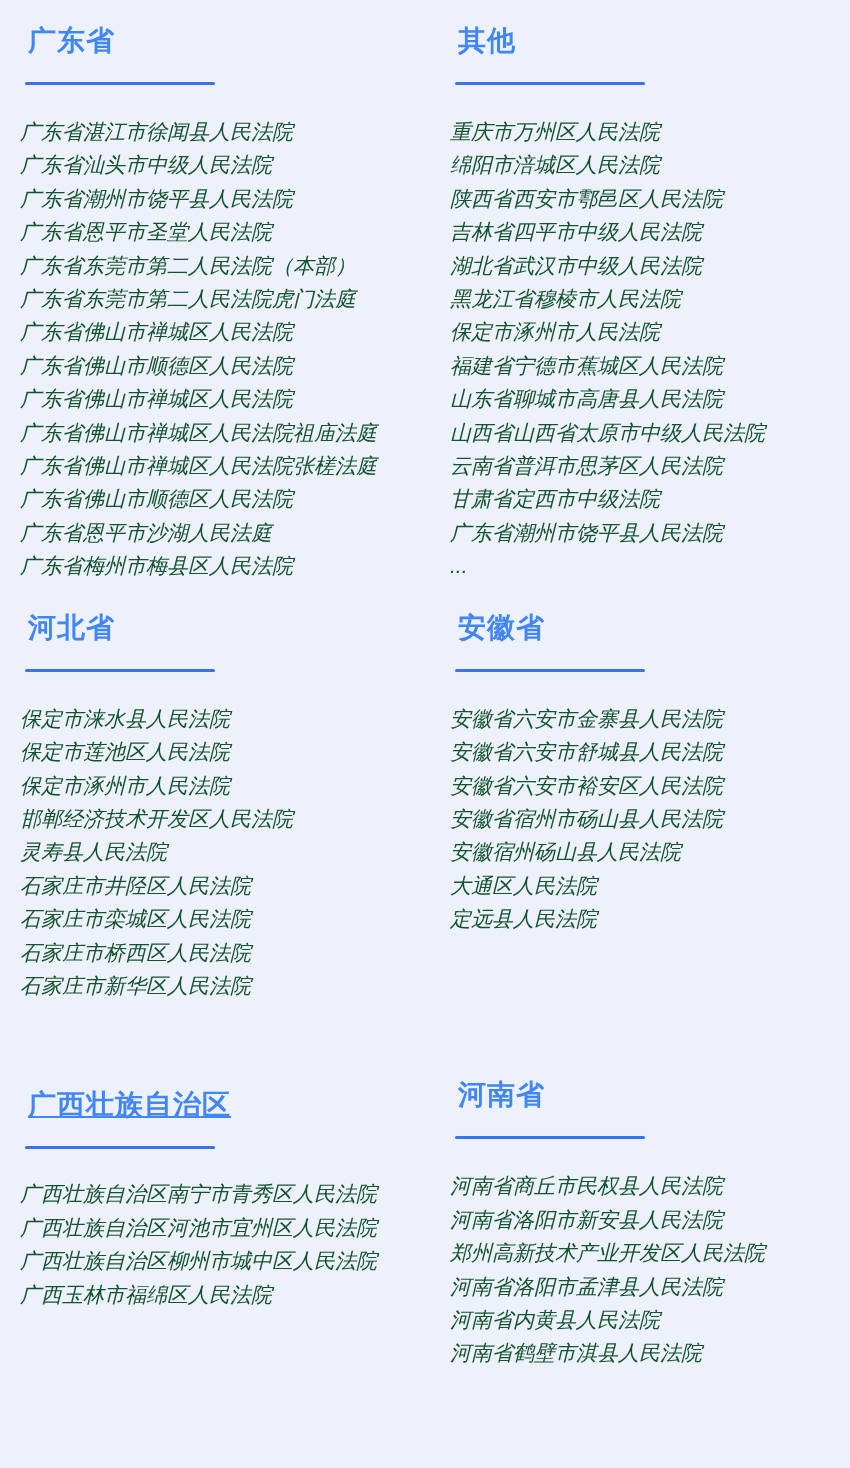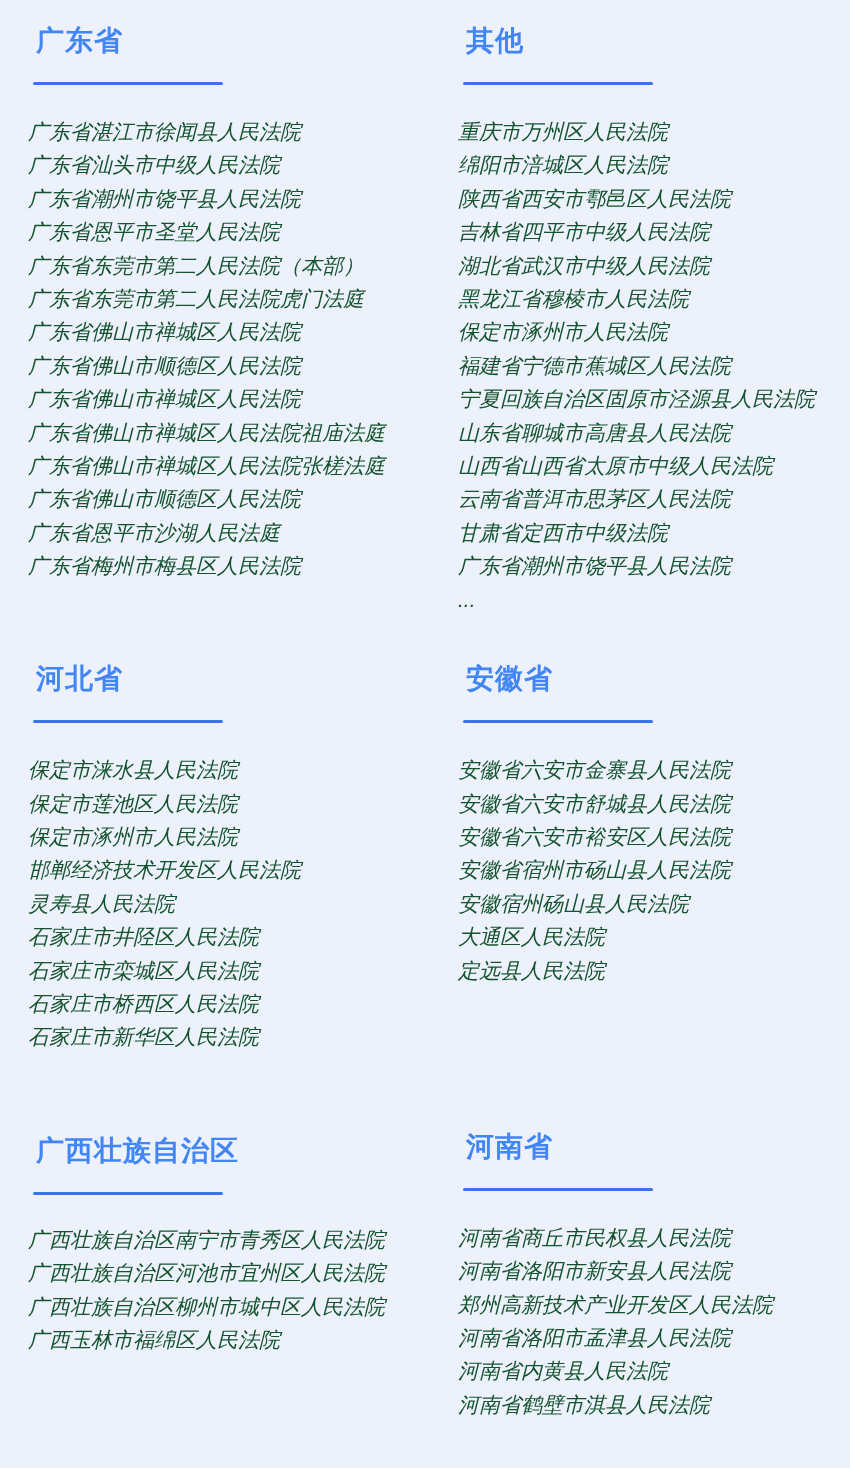--- a/index.html
+++ b/index.html
@@ -9,32 +9,32 @@
   body {
     font-family: "Liberation Sans", "DejaVu Sans", sans-serif;
     background: #edf1fb;
   }
   .page {
     position: relative;
     width: 850px;
     height: 1468px;
     box-sizing: border-box;
     background: #edf1fb;
-    padding: 24px 0 0 28px;
+    padding: 24px 0 0 20px;
     overflow: hidden;
   }
   .grid {
     display: grid;
     grid-template-columns: 430px 380px;
     align-items: start;
   }
   .section {
     box-sizing: border-box;
   }
-  .row2 { margin-top: 46px; }
+  .row2 { margin-top: 28px; }
   .row3 { margin-top: 76px; }
   .section-title {
     margin: 0 0 0 8px;
     font-size: 28px;
     line-height: 34px;
     font-weight: 700;
     color: #4286f5;
     letter-spacing: 1px;
   }
   .title-rule {
@@ -50,21 +50,21 @@
     padding: 0;
   }
   .court-list li {
     font-size: 21px;
     line-height: 33.4px;
     color: #14532d;
     white-space: nowrap;
     font-style: italic;
   }
   
-  .shift-title .section-title { margin-top: 4px; }
+  .shift-title .section-title { margin-top: 10px; text-decoration: underline; }
   .shift-title .court-list { margin-top: 28px; }
 </style>
 </head>
 <body>
 
 <div class="page">
   <div class="grid">
 
     <section class="section">
       <h2 class="section-title">广东省</h2>
@@ -92,21 +92,20 @@
       <div class="title-rule"></div>
       <ul class="court-list">
           <li>重庆市万州区人民法院</li>
           <li>绵阳市涪城区人民法院</li>
           <li>陕西省西安市鄠邑区人民法院</li>
           <li>吉林省四平市中级人民法院</li>
           <li>湖北省武汉市中级人民法院</li>
           <li>黑龙江省穆棱市人民法院</li>
           <li>保定市涿州市人民法院</li>
           <li>福建省宁德市蕉城区人民法院</li>
-          <li>宁夏回族自治区固原市泾源县人民法院</li>
           <li>山东省聊城市高唐县人民法院</li>
           <li>山西省山西省太原市中级人民法院</li>
           <li>云南省普洱市思茅区人民法院</li>
           <li>甘肃省定西市中级法院</li>
           <li>广东省潮州市饶平县人民法院</li>
           <li>...</li>
         </ul>
     </section>
 
     <section class="section row2">

